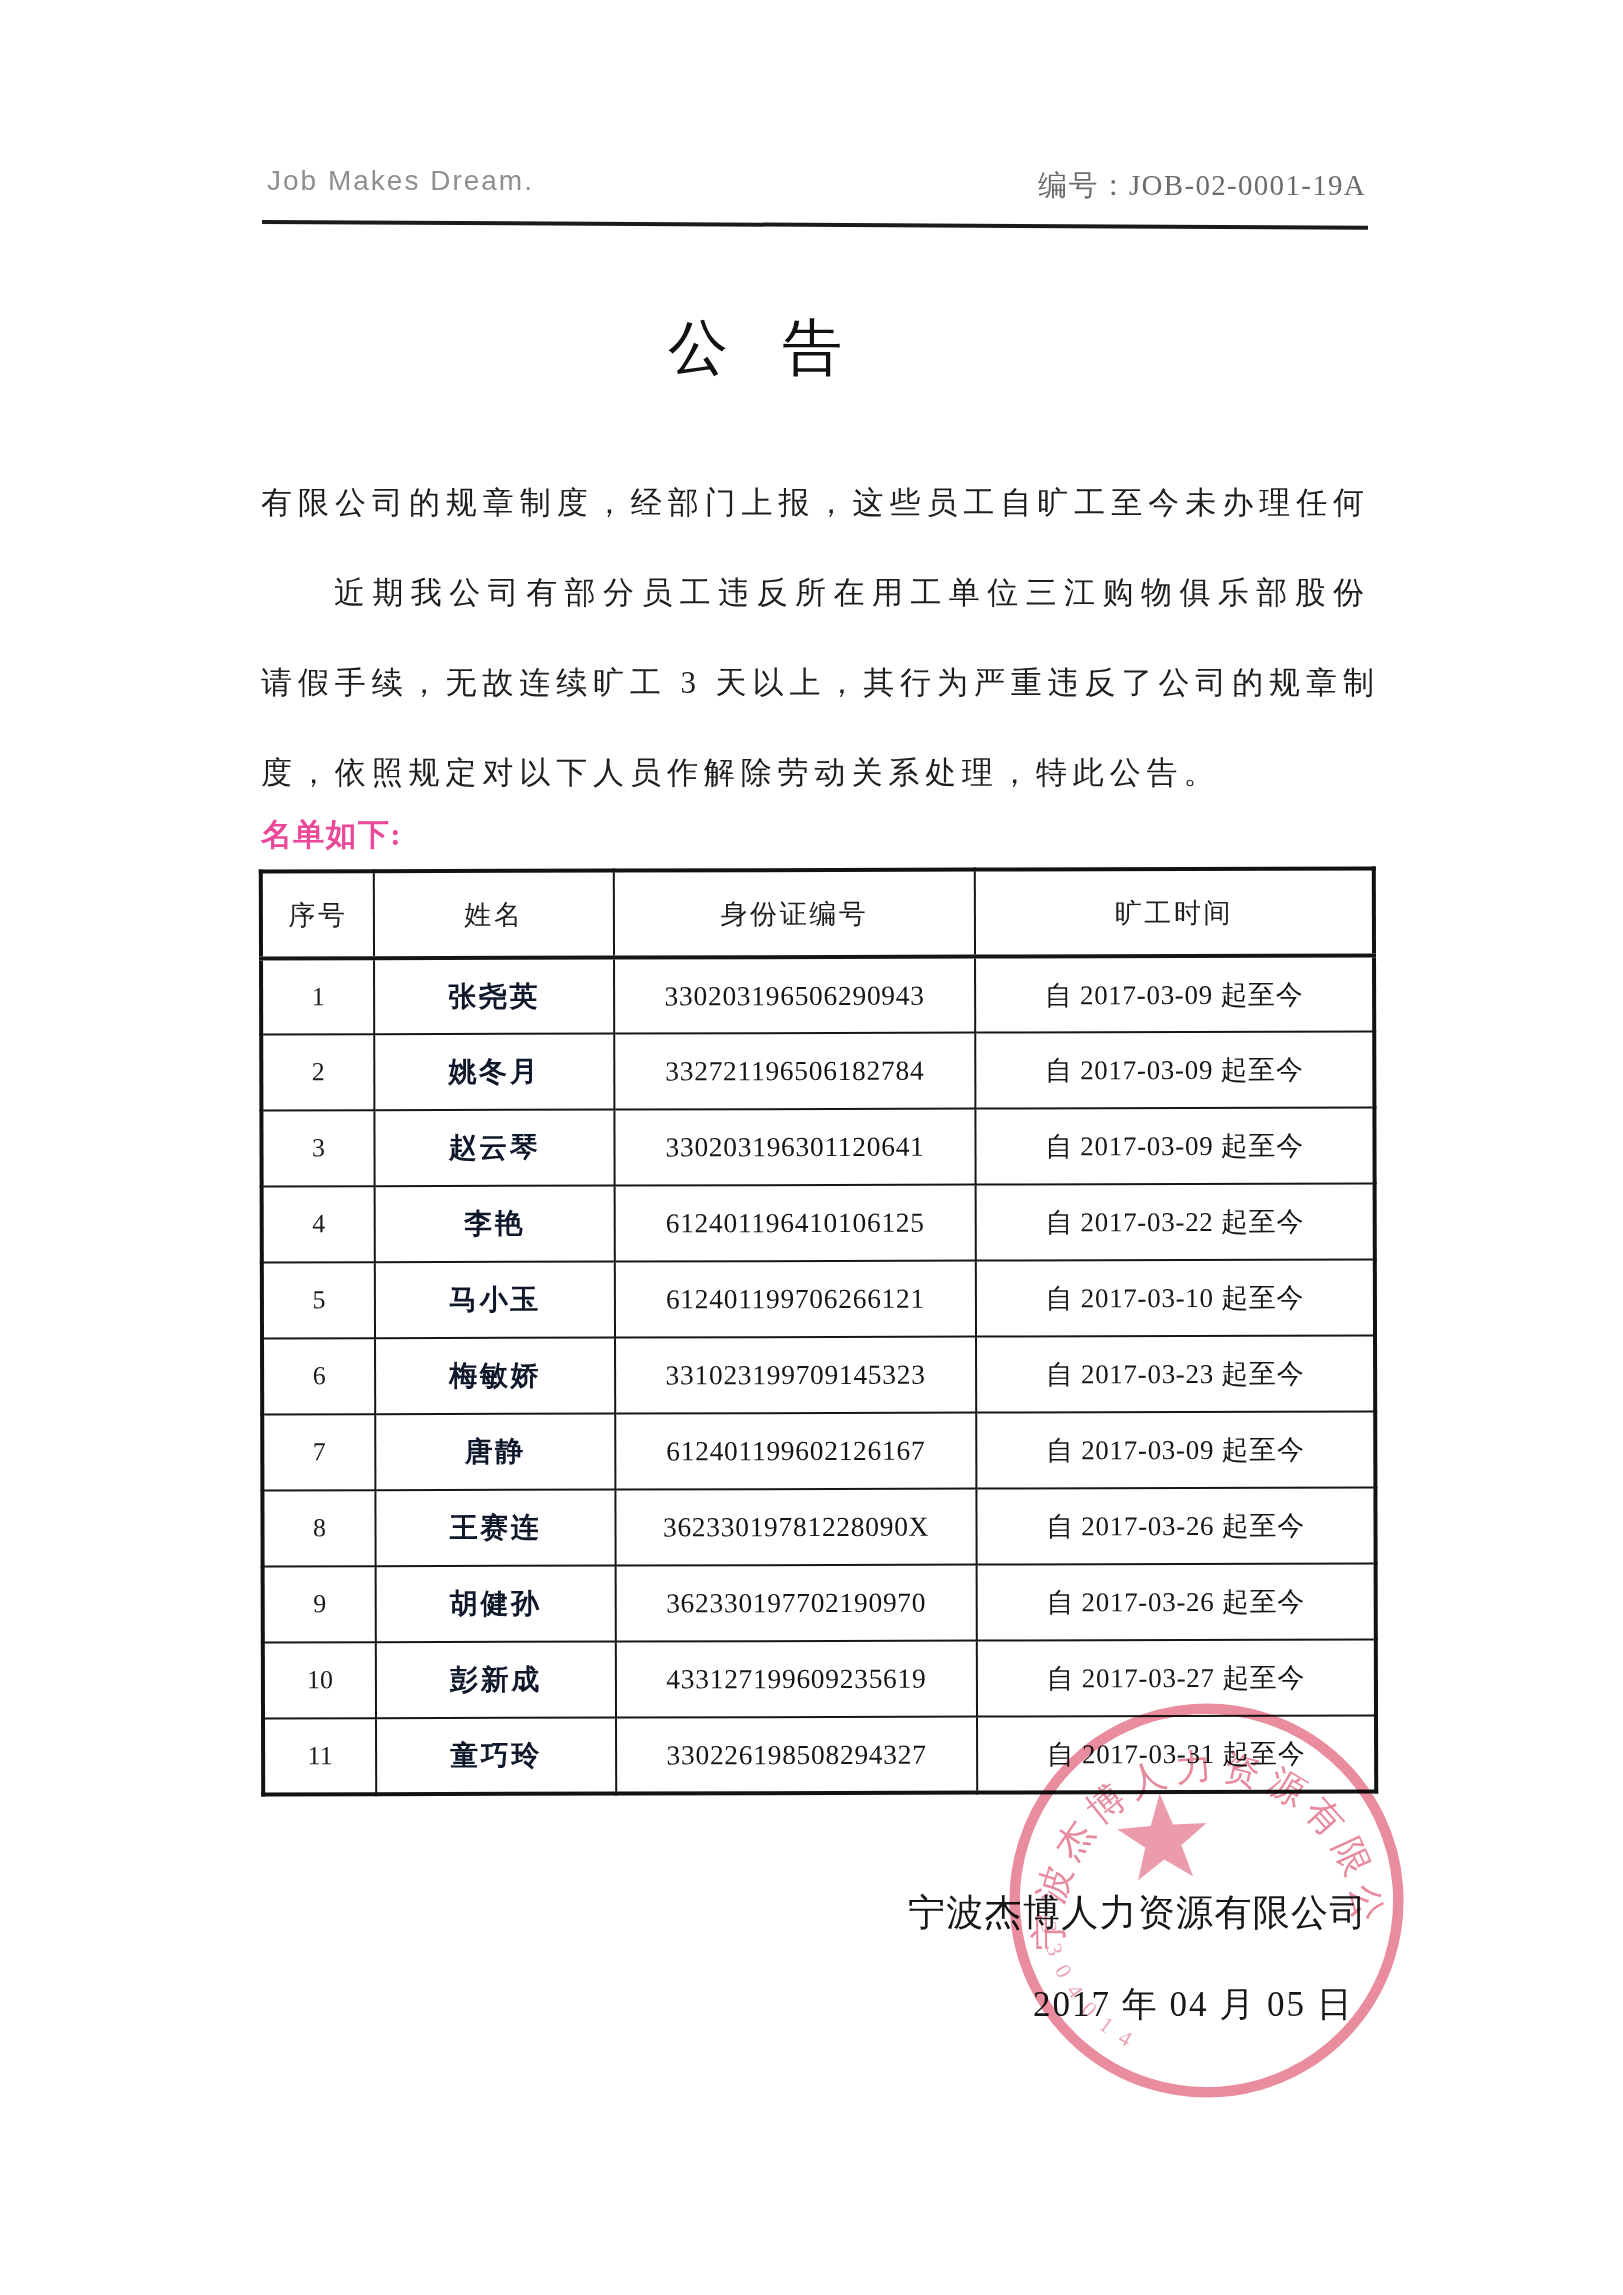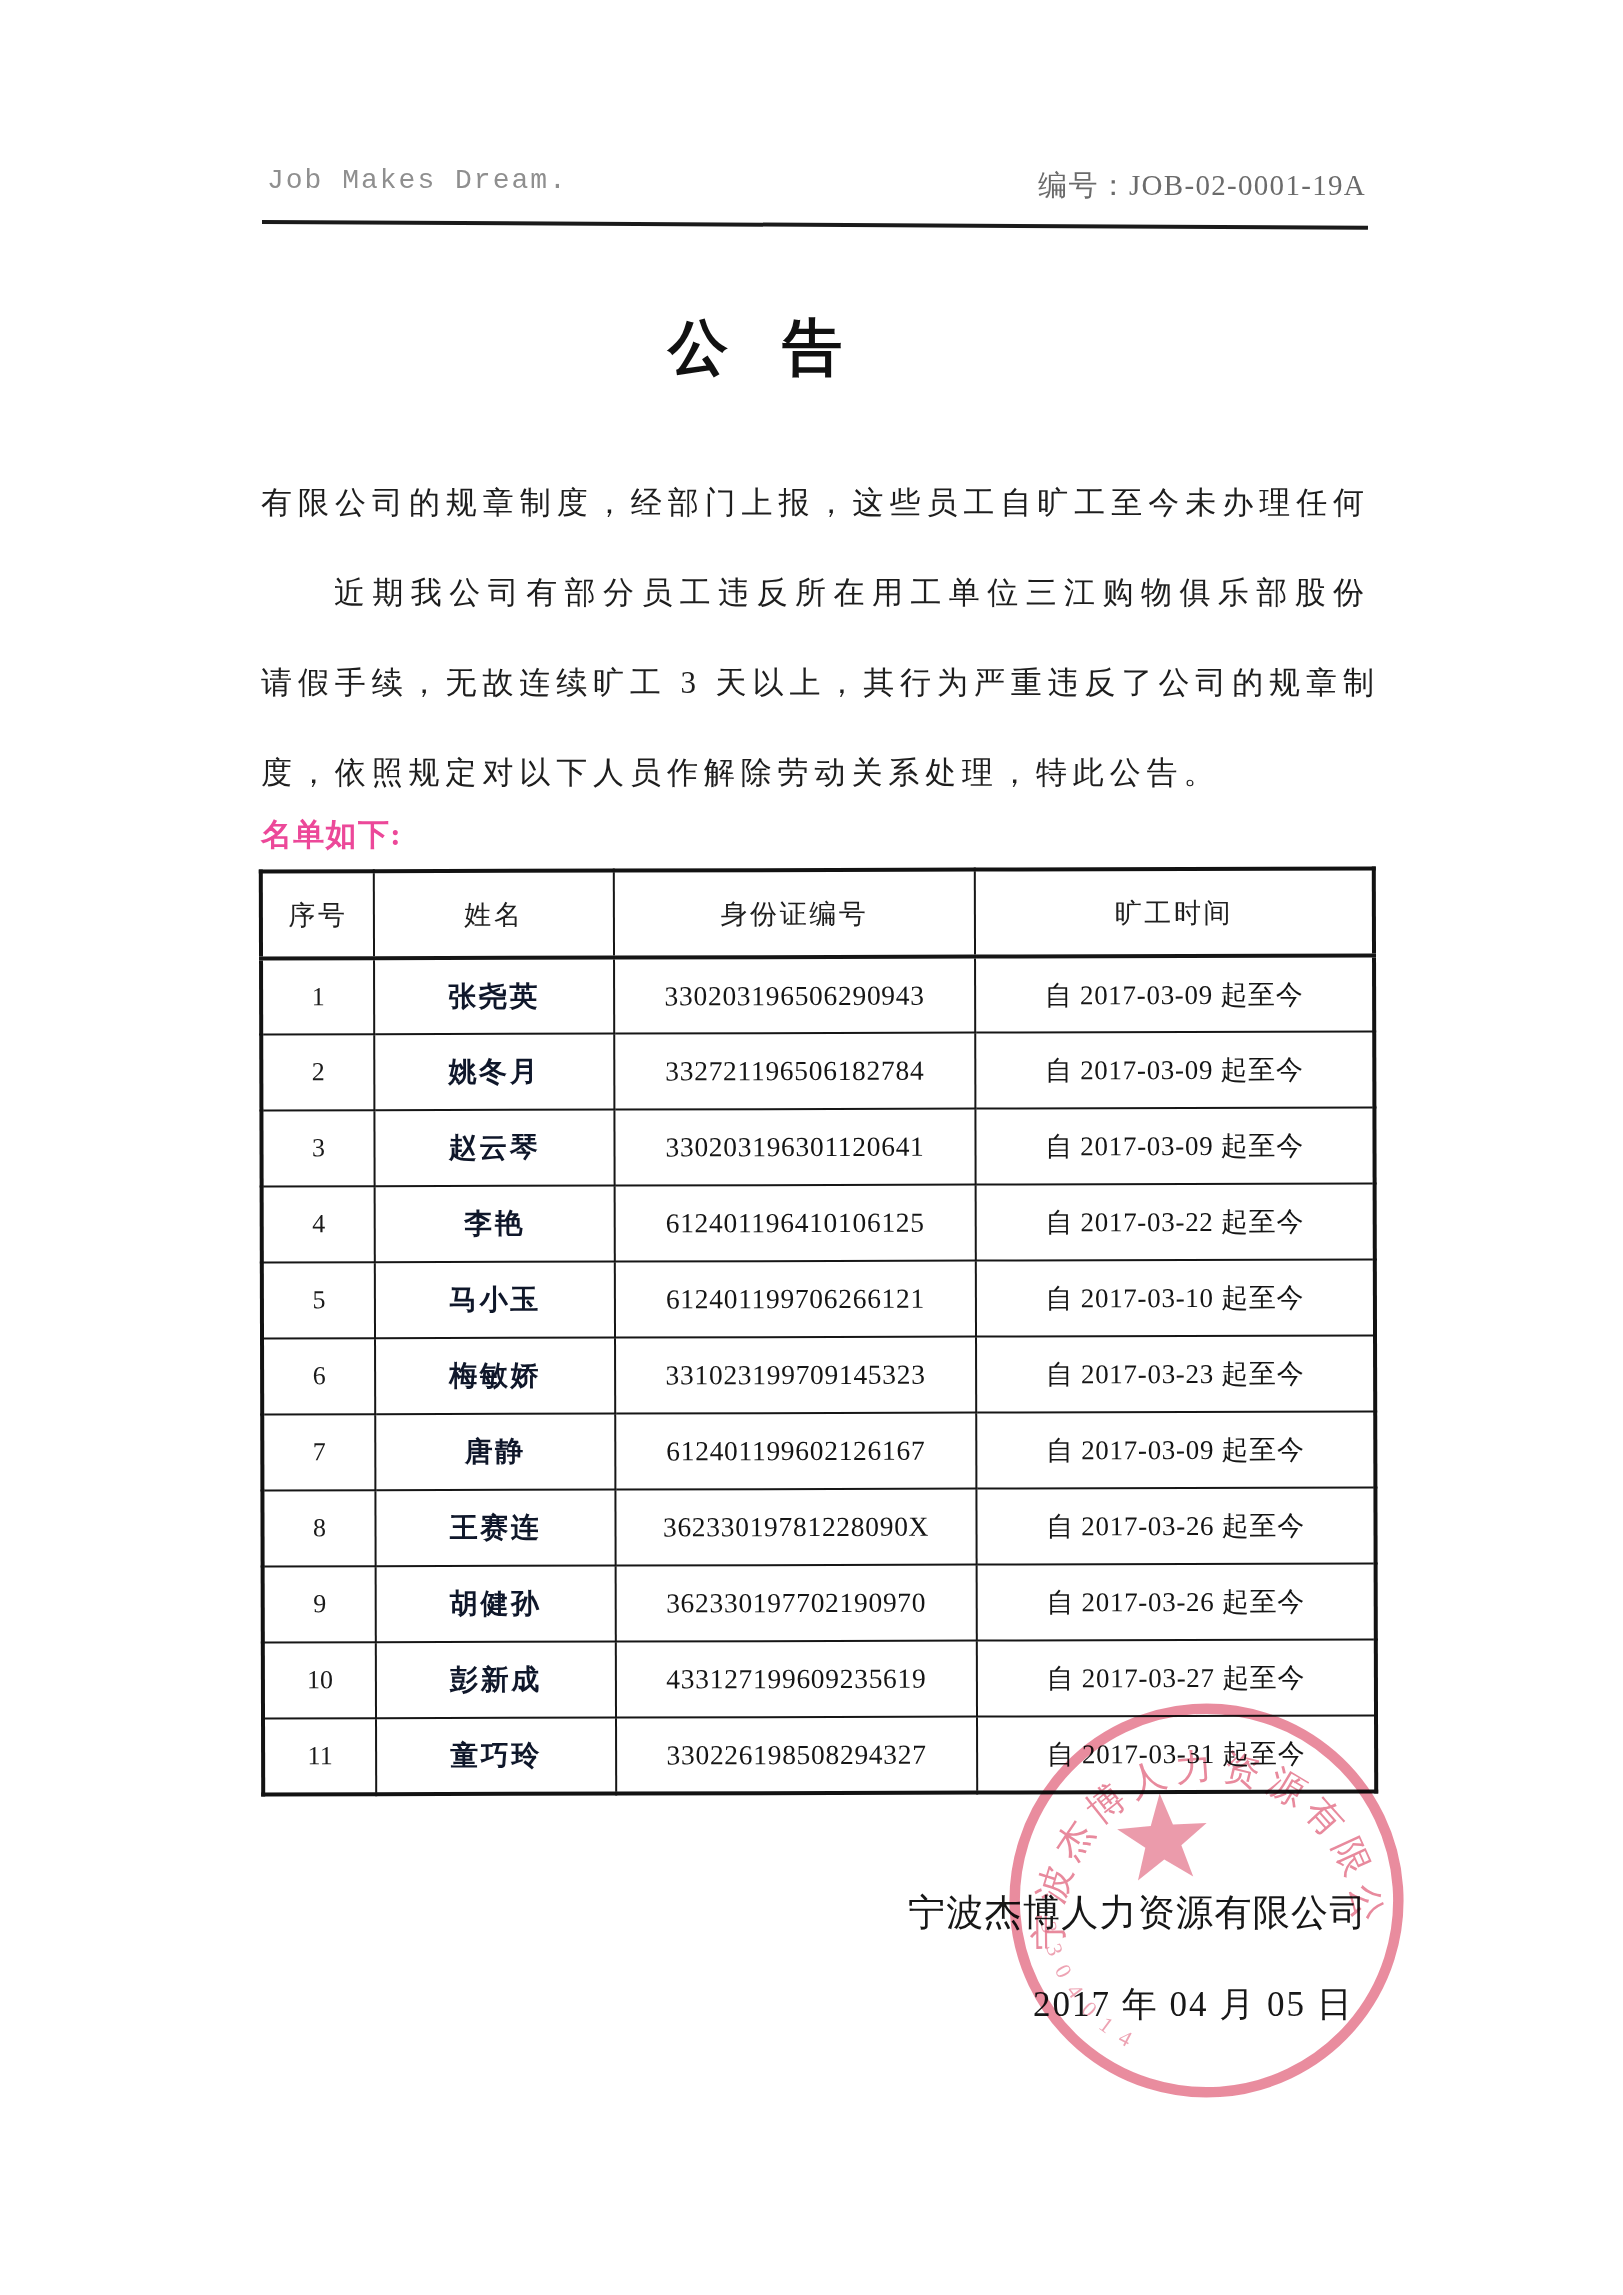--- a/index.html
+++ b/index.html
@@ -9,39 +9,39 @@
     position:relative;
     font-family:"Liberation Serif","DejaVu Serif",serif;
     color:#1d1d1d;
     overflow:hidden;
   }
   .page { position:absolute; inset:0; background:#fff; }
 
   
   .slogan {
     position:absolute; left:267px; top:165px;
-    font-family:Liberation Mono, monospace;
+    font-family:Liberation Sans, sans-serif;
     font-size:28px; letter-spacing:2px; color:#8f8f8f;
     white-space:nowrap;
   }
   .doc-no {
     position:absolute; right:257px; top:166px;
     font-size:29px; color:#6b6b6b; letter-spacing:1.3px;
     white-space:nowrap;
   }
   .header-rule {
     position:absolute; left:262px; top:220px;
     width:1106px; height:3.9px; background:#1b1b1b;
     transform:rotate(0.3deg); transform-origin:left center;
   }
 
   
   .title {
     position:absolute; left:668px; top:308px;
-    font-size:60px; font-weight:700; letter-spacing:19.6px;
+    font-size:60px; font-weight:400; letter-spacing:19.6px;
     color:#111; white-space:nowrap;
   }
 
   
   .body-text {
     position:absolute; left:261px; top:458px; width:1109px;
     font-size:31px; color:#1e1e1e; letter-spacing:5.9px;
   }
   .body-line {
     height:90px; line-height:90px; white-space:nowrap;

